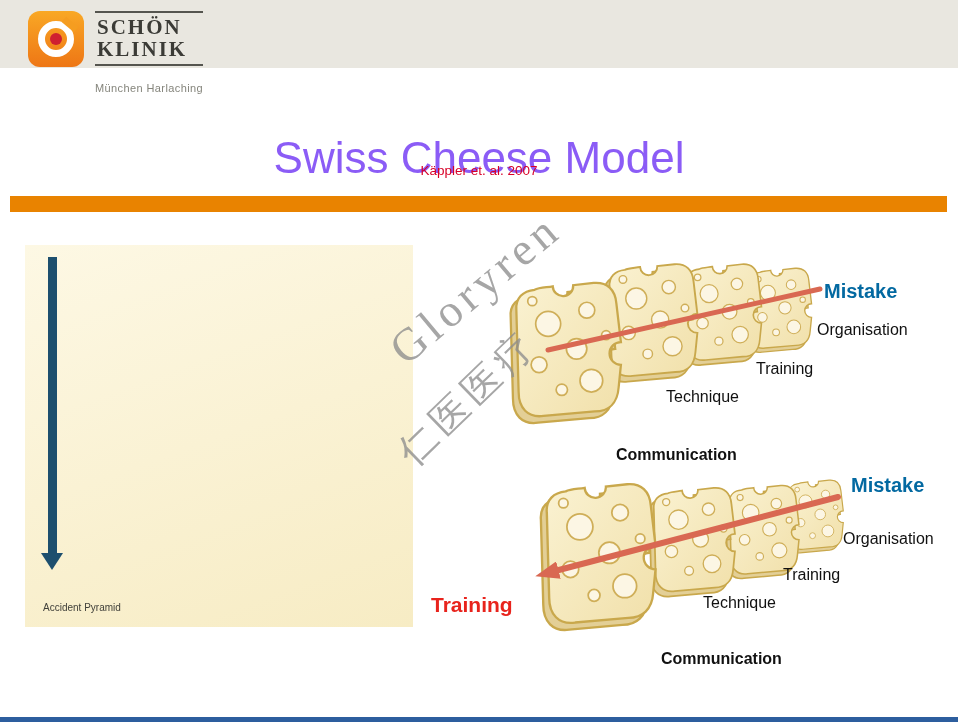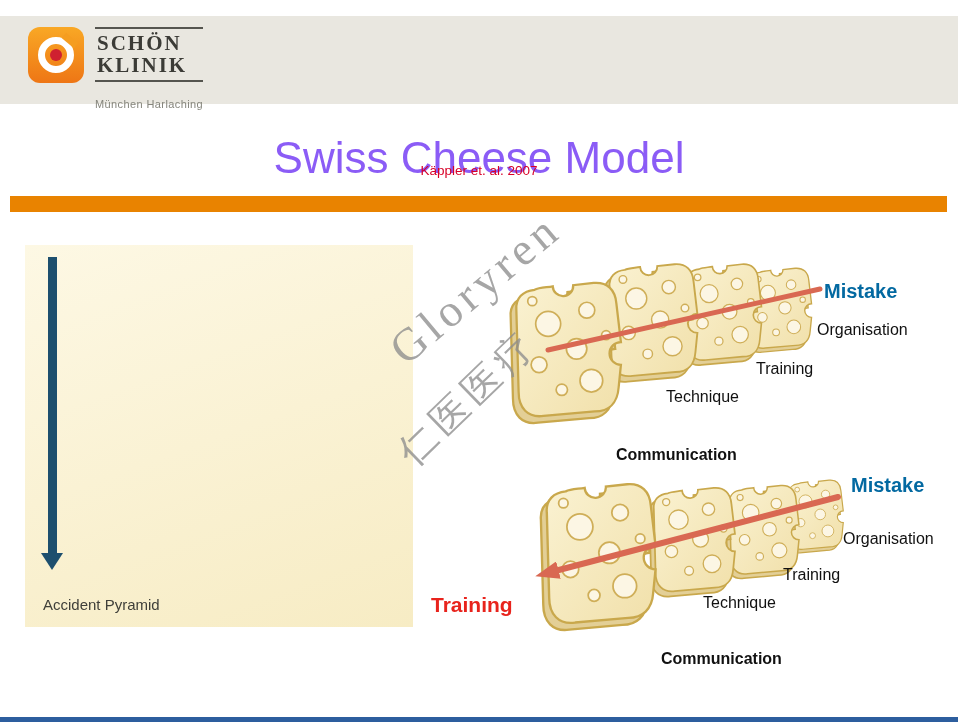--- a/index.html
+++ b/index.html
@@ -1,20 +1,20 @@
 <!DOCTYPE html>
 <html><head>
 <meta charset="utf-8">
 <style>
   html,body{margin:0;padding:0;background:#cfcfcf;}
   .slide{position:relative;width:958px;height:722px;background:#ffffff;overflow:hidden;
          font-family:"Liberation Sans",sans-serif;margin:0 auto;}
 
   
-  .top-band{position:absolute;left:0;top:16px;width:100%;height:88px;background:#e9e7e0;}
+  .top-band{position:absolute;left:0;top:0;width:100%;height:68px;background:#e9e7e0;}
   .logo{position:absolute;left:28px;top:11px;display:flex;gap:11px;align-items:flex-start;}
   .logo-icon{position:relative;width:56px;height:56px;border-radius:12px;
              background:linear-gradient(180deg,#f9a825,#ee7615);}
   .logo-ring{position:absolute;left:10px;top:10px;width:22px;height:22px;border:7px solid #ffffff;border-radius:50%;}
   .logo-dot{position:absolute;left:22px;top:22px;width:12px;height:12px;background:#cf2030;border-radius:50%;}
   .logo-notch{position:absolute;right:6px;top:10px;width:16px;height:7px;background:#f59d20;transform:rotate(40deg);}
   .wordmark{border-top:2px solid #55554f;border-bottom:2px solid #55554f;padding:3px 2px 4px 2px;
             font-family:"Liberation Serif",serif;font-weight:700;font-size:21px;line-height:1.05;
             letter-spacing:2px;color:#3b3b36;}
   .logo-sub{margin-top:16px;font-size:11px;color:#85857c;letter-spacing:0.4px;}
@@ -40,21 +40,21 @@
         font-size:12.5px;color:#2f2f2a;text-align:center;}
   .band-khaki{background:#d8d3ac;}
   .band-olive{background:#a9a66a;}
   .band-orange{background:#e5a45c;}
   .b1{top:42px;height:27px;font-size:11px;}
   .b2{top:73px;height:40px;}
   .b3{top:117px;height:42px;}
   .b4{top:163px;height:44px;}
   .b5{top:211px;height:46px;}
   .b6{top:261px;height:39px;font-size:12px;}
-  .pyramid-caption{position:absolute;left:18px;bottom:14px;font-size:15px;color:#3f3f39;}
+  .pyramid-caption{position:absolute;left:18px;bottom:14px;font-size:10px;color:#3f3f39;}
 
   
   .cheese-svg{position:absolute;left:415px;top:205px;width:543px;height:460px;}
 
   
   .lbl{position:absolute;font-size:16px;color:#111;white-space:nowrap;}
   .lbl.bold{font-weight:700;margin-top:28px;}
   .lbl.big-blue{font-size:20px;font-weight:700;color:#0369a1;}
   .lbl.big-red{font-size:21px;font-weight:700;color:#e8231c;}
 

